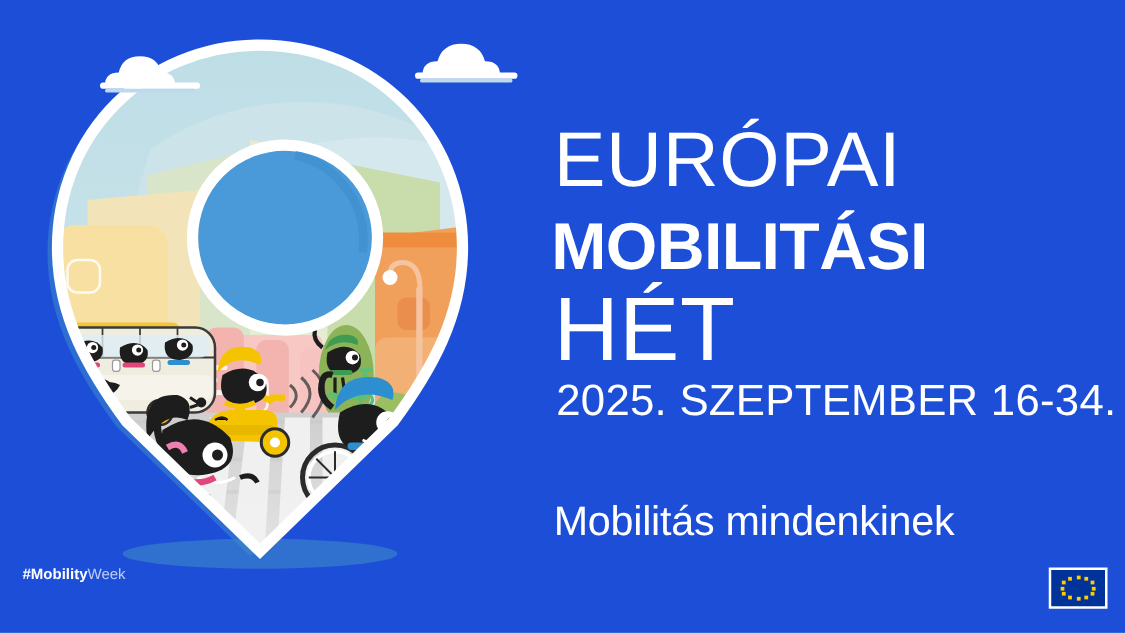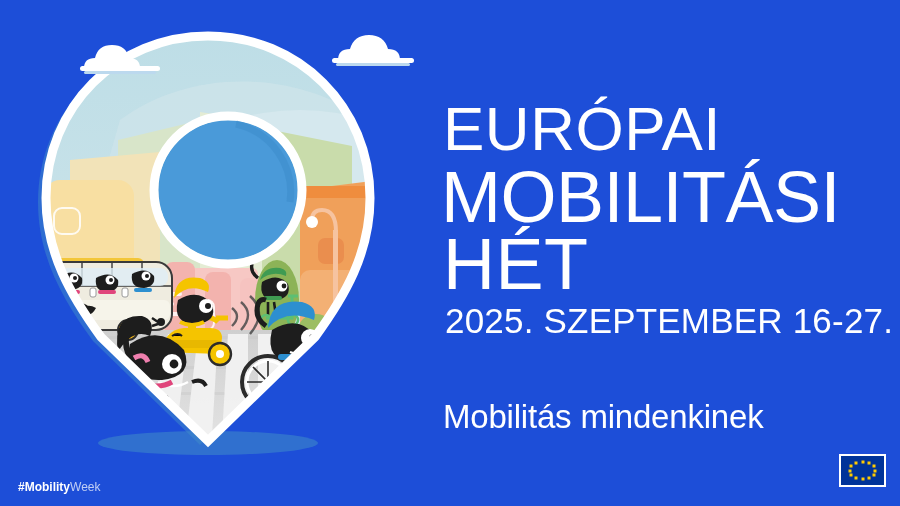--- a/index.html
+++ b/index.html
@@ -16,22 +16,22 @@
 
   .line-europai{
     position:absolute;left:2px;top:98px;
     font-size:62px;line-height:62px;
     font-weight:300;letter-spacing:.5px;color:#ffffff;
     white-space:nowrap;
     font-family:"Liberation Sans","DejaVu Sans",sans-serif;
   }
   .line-mobilitasi{
     position:absolute;left:0px;top:166px;
-    font-size:72px;line-height:63px;
-    font-weight:400;letter-spacing:-.5px;color:#ffffff;
+    font-size:53px;line-height:63px;
+    font-weight:700;letter-spacing:-.5px;color:#ffffff;
     white-space:nowrap;
   }
   .line-het{
     position:absolute;left:2px;top:233px;
     font-size:72px;line-height:62px;
     font-weight:300;letter-spacing:.5px;color:#ffffff;
     white-space:nowrap;
   }
   .line-date{
     position:absolute;left:4px;top:303px;
@@ -42,21 +42,21 @@
   .line-tagline{
     position:absolute;left:2px;top:400px;
     font-size:33px;line-height:33px;
     font-weight:400;letter-spacing:-.2px;color:#ffffff;
     white-space:nowrap;
   }
 
   
   .hashtag{
     position:absolute;left:18px;top:452px;
-    font-size:12px;line-height:14px;white-space:nowrap;margin-top:28px;
+    font-size:12px;line-height:14px;white-space:nowrap;
   }
   .hashtag .strong{font-weight:700;color:#ffffff;}
   .hashtag .light{font-weight:400;color:rgba(255,255,255,.72);}
 
   
   .euflag{
     position:absolute;left:839px;top:454px;width:47px;height:33px;
     background:#ffffff;padding:2px;box-sizing:border-box;
   }
   .euflag .field{width:100%;height:100%;background:#003399;position:relative;}
@@ -316,21 +316,21 @@
       <path d="M338 60 q 0 -11 12 -11 q 4 -14 19 -14 q 15 0 19 14 q 12 0 12 11 Z" fill="#ffffff"></path>
       <rect x="332" y="58" width="82" height="5" rx="2.5" fill="#ffffff"></rect>
       <rect x="336" y="63" width="74" height="3" rx="1.5" fill="#bcd9ee"></rect>
     </g>
   </svg>
 
   <div class="textblock">
     <div class="line-europai">EURÓPAI</div>
     <div class="line-mobilitasi">MOBILITÁSI</div>
     <div class="line-het">HÉT</div>
-    <div class="line-date">2025. SZEPTEMBER 16-27.</div>
+    <div class="line-date">2025. SZEPTEMBER 16-34.</div>
     <div class="line-tagline">Mobilitás mindenkinek</div>
   </div>
 
   <div class="hashtag">
     <span class="strong">#Mobility</span><span class="light">Week</span>
   </div>
 
   <div class="euflag">
     <div class="field" id="euField" style="background: rgb(0, 51, 153);">
         <span class="star" style="background: rgb(255, 204, 0); left: 50%; top: 20%;"></span>

